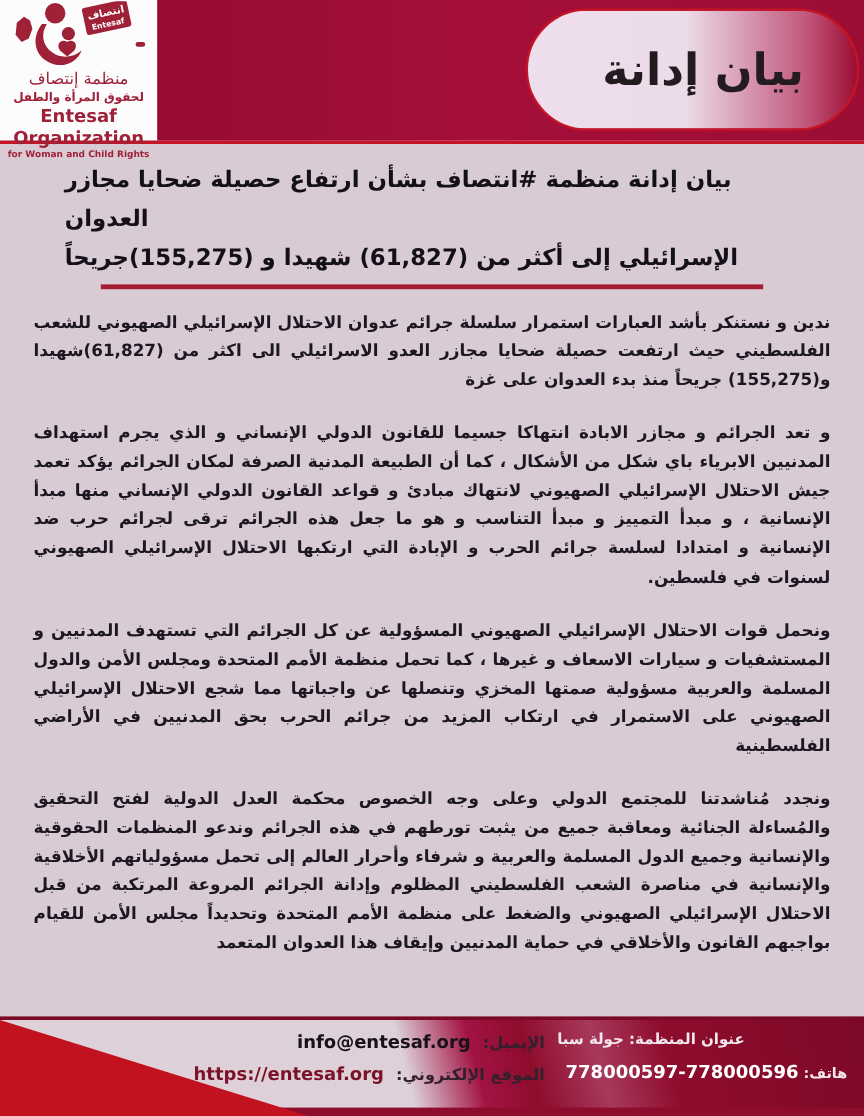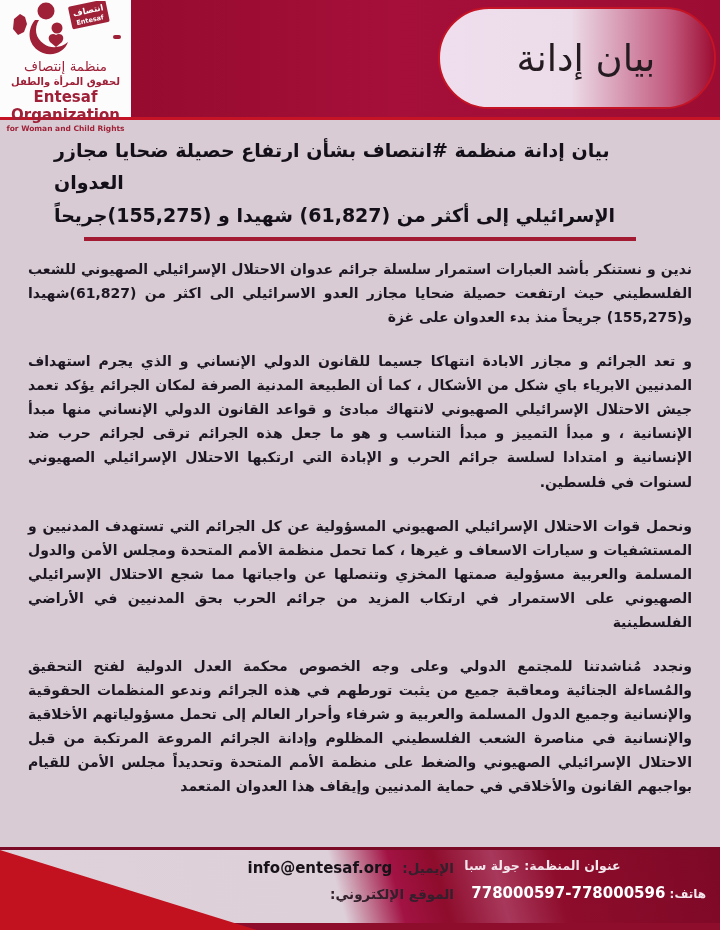--- a/index.html
+++ b/index.html
@@ -29,21 +29,21 @@
   .org-name-en  { font-size:15px;   font-weight:bold; color:var(--logo-maroon); line-height:1.2; }
   .org-tag-en   { font-size:7.5px;  font-weight:bold; color:var(--logo-maroon); line-height:1.2; }
 
   .banner-bubble {
     position:absolute; top:7px; right:4px; width:278px; height:102px;
     border:2px solid var(--border-red); border-radius:52px;
     background: linear-gradient(90deg, #efdfee 0%, var(--bubble-light) 48%, #c25a7e 84%, var(--header-red) 100%);
     display:flex; align-items:center; justify-content:center;
   }
   .banner-bubble .banner-text {
-    font-size:37px; font-weight:400; color:#241b20; letter-spacing:1px;
+    font-size:37px; font-weight:700; color:#241b20; letter-spacing:1px;
     transform:translateX(-6px);
     margin-left:30px;
   }
 
   
   .doc-body {
     direction:rtl; padding:10px 28px 0; height:727px; overflow:hidden;
   }
   .doc-title {
     font-size:19px; font-weight:bold; color:#14101a; text-align:left;
@@ -153,20 +153,21 @@
     <div class="footer-bottom-strip"></div>
     <div class="footer-triangle"></div>
 
     <div class="footer-left">
       <div class="contact-line">
         <span class="contact-label">الإيميل:</span>
         <span class="contact-value">info@entesaf.org</span>
       </div>
       <div class="contact-line">
         <span class="contact-label">الموقع الإلكتروني:</span>
+        <span class="contact-value website-value">https://entesaf.org</span>
       </div>
     </div>
 
     <div class="footer-right">
       <div class="address-line">
         <span>عنوان المنظمة:</span>
         <span>جولة سبا</span>
       </div>
       <div class="phone-line">
         <span>هاتف:</span>

